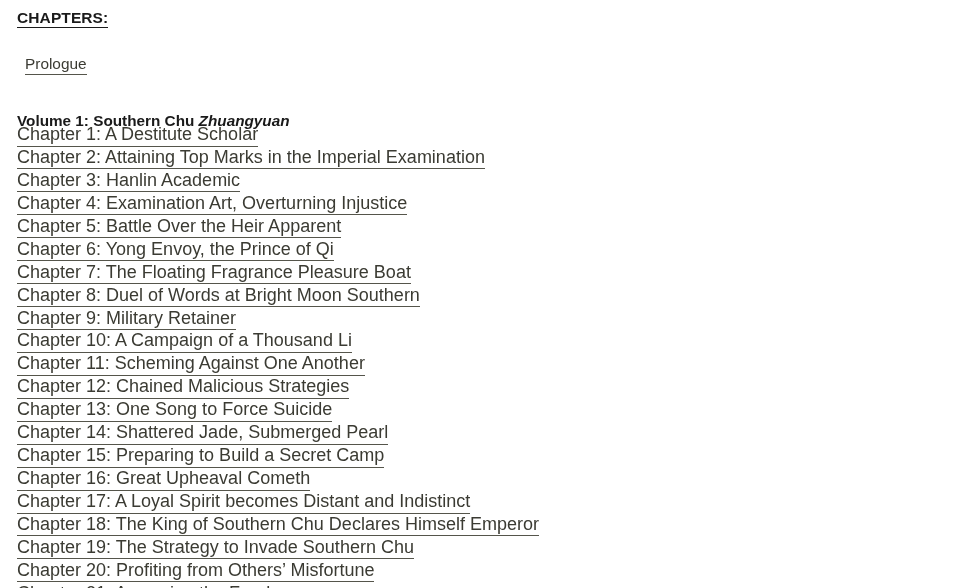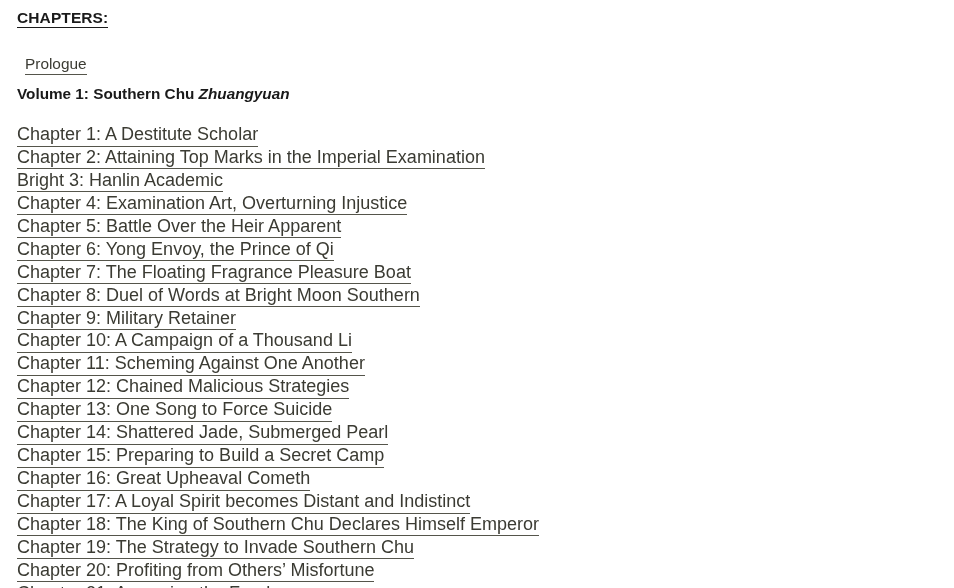--- a/index.html
+++ b/index.html
@@ -55,21 +55,21 @@
   .prologue-row {
     position: absolute;
     top: 54px;
     left: 8px;
     line-height: 19px;
   }
 
   
   .volume-heading {
     position: absolute;
-    top: 84px;
+    top: 111px;
     left: 0;
     font-size: 15.3px;
     font-weight: bold;
     color: #1a1a1a;
     line-height: 19px;
     white-space: nowrap;
   }
   .volume-heading .vol-italic {
     font-style: italic;
     font-weight: bold;
@@ -122,21 +122,21 @@
       <a class="doc-link" href="#">Prologue</a>
     </div>
 
     <div class="volume-heading">
       <span>Volume 1: Southern Chu </span><span class="vol-italic">Zhuangyuan</span>
     </div>
 
     <ul class="chapter-list">
       <li><a class="doc-link" href="#">Chapter 1: A Destitute Scholar</a></li>
       <li><a class="doc-link" href="#">Chapter 2: Attaining Top Marks in the Imperial Examination</a></li>
-      <li><a class="doc-link" href="#">Bright 3: Hanlin Academic</a></li>
+      <li><a class="doc-link" href="#">Chapter 3: Hanlin Academic</a></li>
       <li><a class="doc-link" href="#">Chapter 4: Examination Art, Overturning Injustice</a></li>
       <li><a class="doc-link" href="#">Chapter 5: Battle Over the Heir Apparent</a></li>
       <li><a class="doc-link" href="#">Chapter 6: Yong Envoy, the Prince of Qi</a></li>
       <li><a class="doc-link" href="#">Chapter 7: The Floating Fragrance Pleasure Boat</a></li>
       <li><a class="doc-link" href="#">Chapter 8: Duel of Words at Bright Moon Southern</a></li>
       <li><a class="doc-link" href="#">Chapter 9: Military Retainer</a></li>
       <li><a class="doc-link" href="#">Chapter 10: A Campaign of a Thousand Li</a></li>
       <li><a class="doc-link" href="#">Chapter 11: Scheming Against One Another</a></li>
       <li><a class="doc-link" href="#">Chapter 12: Chained Malicious Strategies</a></li>
       <li><a class="doc-link" href="#">Chapter 13: One Song to Force Suicide</a></li>

